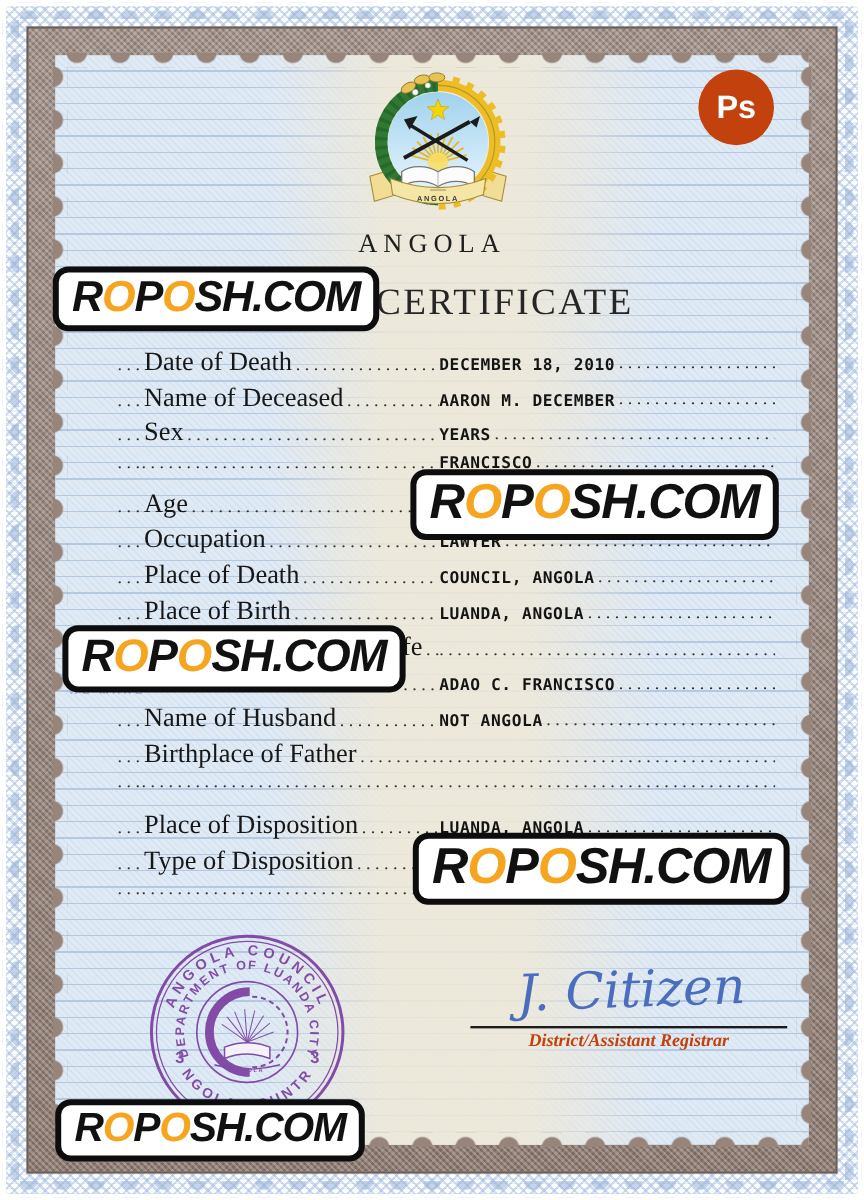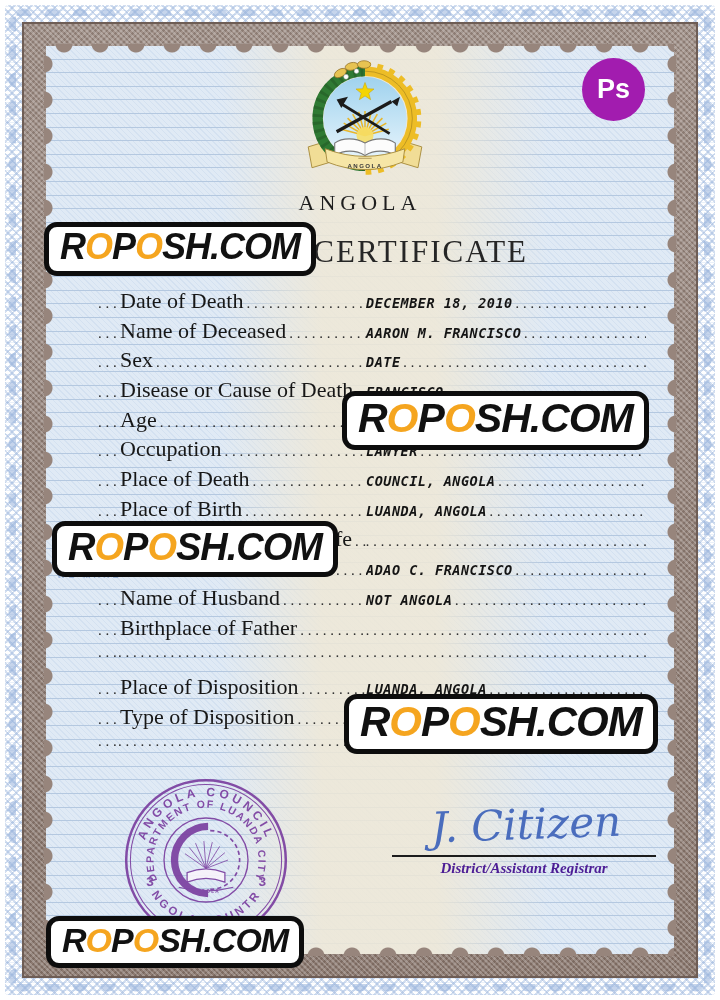--- a/index.html
+++ b/index.html
@@ -59,44 +59,44 @@
   .emblem{position:absolute;left:296px;top:56px;width:138px;height:142px;z-index:10;}
   .country-label{position:absolute;left:0;right:0;top:190px;z-index:10;text-align:center;
     font-size:22px;letter-spacing:5px;color:#1e1e1e;}
   .title{position:absolute;left:0;right:0;top:234px;z-index:10;text-align:center;
     font-size:31px;letter-spacing:2px;color:#262626;}
 
   
   .fields{position:absolute;left:98px;top:288px;width:548px;z-index:10;}
   .row{display:flex;align-items:baseline;height:29.7px;}
   .lblwrap{flex:0 0 268px;display:flex;align-items:baseline;overflow:hidden;}
-  .valwrap{flex:1 1 auto;display:flex;align-items:flex-start;overflow:hidden;min-width:0;font-style:italic;}
+  .valwrap{flex:1 1 auto;display:flex;align-items:flex-end;overflow:hidden;min-width:0;}
   .lbl{font-family:"Liberation Serif",serif;font-size:22px;color:#171717;
        white-space:nowrap;padding:0 3px 0 2px;flex:0 0 auto;}
   .val{font-family:"DejaVu Sans Mono",monospace;font-weight:bold;font-size:13.5px;
        letter-spacing:.5px;color:#141414;white-space:nowrap;padding-right:3px;flex:0 0 auto;}
   .val.small{font-size:9px;letter-spacing:1.4px;}
   .dotfill{overflow:hidden;white-space:nowrap;color:#2e2e2e;font-size:15px;
        font-family:"Liberation Serif",serif;flex:1 1 auto;min-width:0;}
   .dotfill.lead{flex:0 0 20px;}
 
   
   .stamp{position:absolute;left:122px;top:776px;width:168px;height:168px;z-index:20;opacity:.92;}
 
   
   .sigline{position:absolute;left:392px;top:855px;width:264px;height:2px;background:#1c1c1c;z-index:15;}
   .signame{position:absolute;left:386px;top:800px;width:280px;z-index:16;text-align:center;
     font-family:"DejaVu Serif",serif;font-style:italic;font-size:42px;color:#4a6dbd;
     transform:rotate(-2deg);}
   .sigrole{position:absolute;left:392px;top:860px;width:264px;z-index:16;text-align:center;
-    font-family:"Liberation Serif",serif;font-style:italic;font-weight:bold;font-size:15px;color:#4c1d95;}
+    font-family:"Liberation Serif",serif;font-style:italic;font-weight:bold;font-size:15px;color:#c2410c;}
 
   
   .psbadge{position:absolute;left:582px;top:58px;width:63px;height:63px;border-radius:50%;
-    background:#a21caf;z-index:40;display:flex;align-items:center;justify-content:center;
+    background:#c2410c;z-index:40;display:flex;align-items:center;justify-content:center;
     font-family:"Liberation Sans",sans-serif;font-weight:bold;font-size:27px;color:#fff;}
 
   
   .wm{position:absolute;background:#fff;border:5px solid #0d0d0d;border-radius:13px;
     display:flex;align-items:baseline;padding:2px 11px 5px;z-index:60;line-height:1.02;
     font-family:"Liberation Sans",sans-serif;font-style:italic;font-weight:bold;
     letter-spacing:-1px;color:#111;}
   .wm span.o{color:#f5a51f;}
   .wm-1{left:44px;top:222px;font-size:36px;}
   .wm-2{left:342px;top:391px;font-size:41px;}
@@ -195,39 +195,38 @@
           <span class="dotfill">. . . . . . . . . . . . . . . . . . . . . . . . . . . . . . . . . . . . . . . . . . . . . . . . . . . . . . . . . . . . . . . . . . . . . . . . . . . . . . . . </span>
         </span>
       </div>
       <div class="row">
         <span class="lblwrap">
           <span class="dotfill lead">. . . . . . . . . . . . . . . . . . . . . . . . . . . . . . . . . . . . . . . . . . . . . . . . . . . . . . . . . . . . . . . . . . . . . . . . . . . . . . . . </span>
           <span class="lbl">Name of Deceased</span>
           <span class="dotfill">. . . . . . . . . . . . . . . . . . . . . . . . . . . . . . . . . . . . . . . . . . . . . . . . . . . . . . . . . . . . . . . . . . . . . . . . . . . . . . . . </span>
         </span>
         <span class="valwrap">
-          <span class="val">AARON M. FRANCISCO</span>
+          <span class="val">AARON M. DECEMBER</span>
           <span class="dotfill">. . . . . . . . . . . . . . . . . . . . . . . . . . . . . . . . . . . . . . . . . . . . . . . . . . . . . . . . . . . . . . . . . . . . . . . . . . . . . . . . </span>
         </span>
       </div>
       <div class="row">
         <span class="lblwrap">
           <span class="dotfill lead">. . . . . . . . . . . . . . . . . . . . . . . . . . . . . . . . . . . . . . . . . . . . . . . . . . . . . . . . . . . . . . . . . . . . . . . . . . . . . . . . </span>
           <span class="lbl">Sex</span>
           <span class="dotfill">. . . . . . . . . . . . . . . . . . . . . . . . . . . . . . . . . . . . . . . . . . . . . . . . . . . . . . . . . . . . . . . . . . . . . . . . . . . . . . . . </span>
         </span>
         <span class="valwrap">
-          <span class="val">DATE</span>
-          <span class="dotfill">. . . . . . . . . . . . . . . . . . . . . . . . . . . . . . . . . . . . . . . . . . . . . . . . . . . . . . . . . . . . . . . . . . . . . . . . . . . . . . . . </span>
-        </span>
-      </div>
-      <div class="row">
-        <span class="lblwrap">
-          <span class="dotfill lead">. . . . . . . . . . . . . . . . . . . . . . . . . . . . . . . . . . . . . . . . . . . . . . . . . . . . . . . . . . . . . . . . . . . . . . . . . . . . . . . . </span>
-          <span class="lbl">Disease or Cause of Death</span>
+          <span class="val">YEARS</span>
+          <span class="dotfill">. . . . . . . . . . . . . . . . . . . . . . . . . . . . . . . . . . . . . . . . . . . . . . . . . . . . . . . . . . . . . . . . . . . . . . . . . . . . . . . . </span>
+        </span>
+      </div>
+      <div class="row">
+        <span class="lblwrap">
+          <span class="dotfill lead">. . . . . . . . . . . . . . . . . . . . . . . . . . . . . . . . . . . . . . . . . . . . . . . . . . . . . . . . . . . . . . . . . . . . . . . . . . . . . . . . </span>
           <span class="dotfill">. . . . . . . . . . . . . . . . . . . . . . . . . . . . . . . . . . . . . . . . . . . . . . . . . . . . . . . . . . . . . . . . . . . . . . . . . . . . . . . . </span>
         </span>
         <span class="valwrap">
           <span class="val">FRANCISCO</span>
           <span class="dotfill">. . . . . . . . . . . . . . . . . . . . . . . . . . . . . . . . . . . . . . . . . . . . . . . . . . . . . . . . . . . . . . . . . . . . . . . . . . . . . . . . </span>
         </span>
       </div>
       <div class="row">
         <span class="lblwrap">
           <span class="dotfill lead">. . . . . . . . . . . . . . . . . . . . . . . . . . . . . . . . . . . . . . . . . . . . . . . . . . . . . . . . . . . . . . . . . . . . . . . . . . . . . . . . </span>

